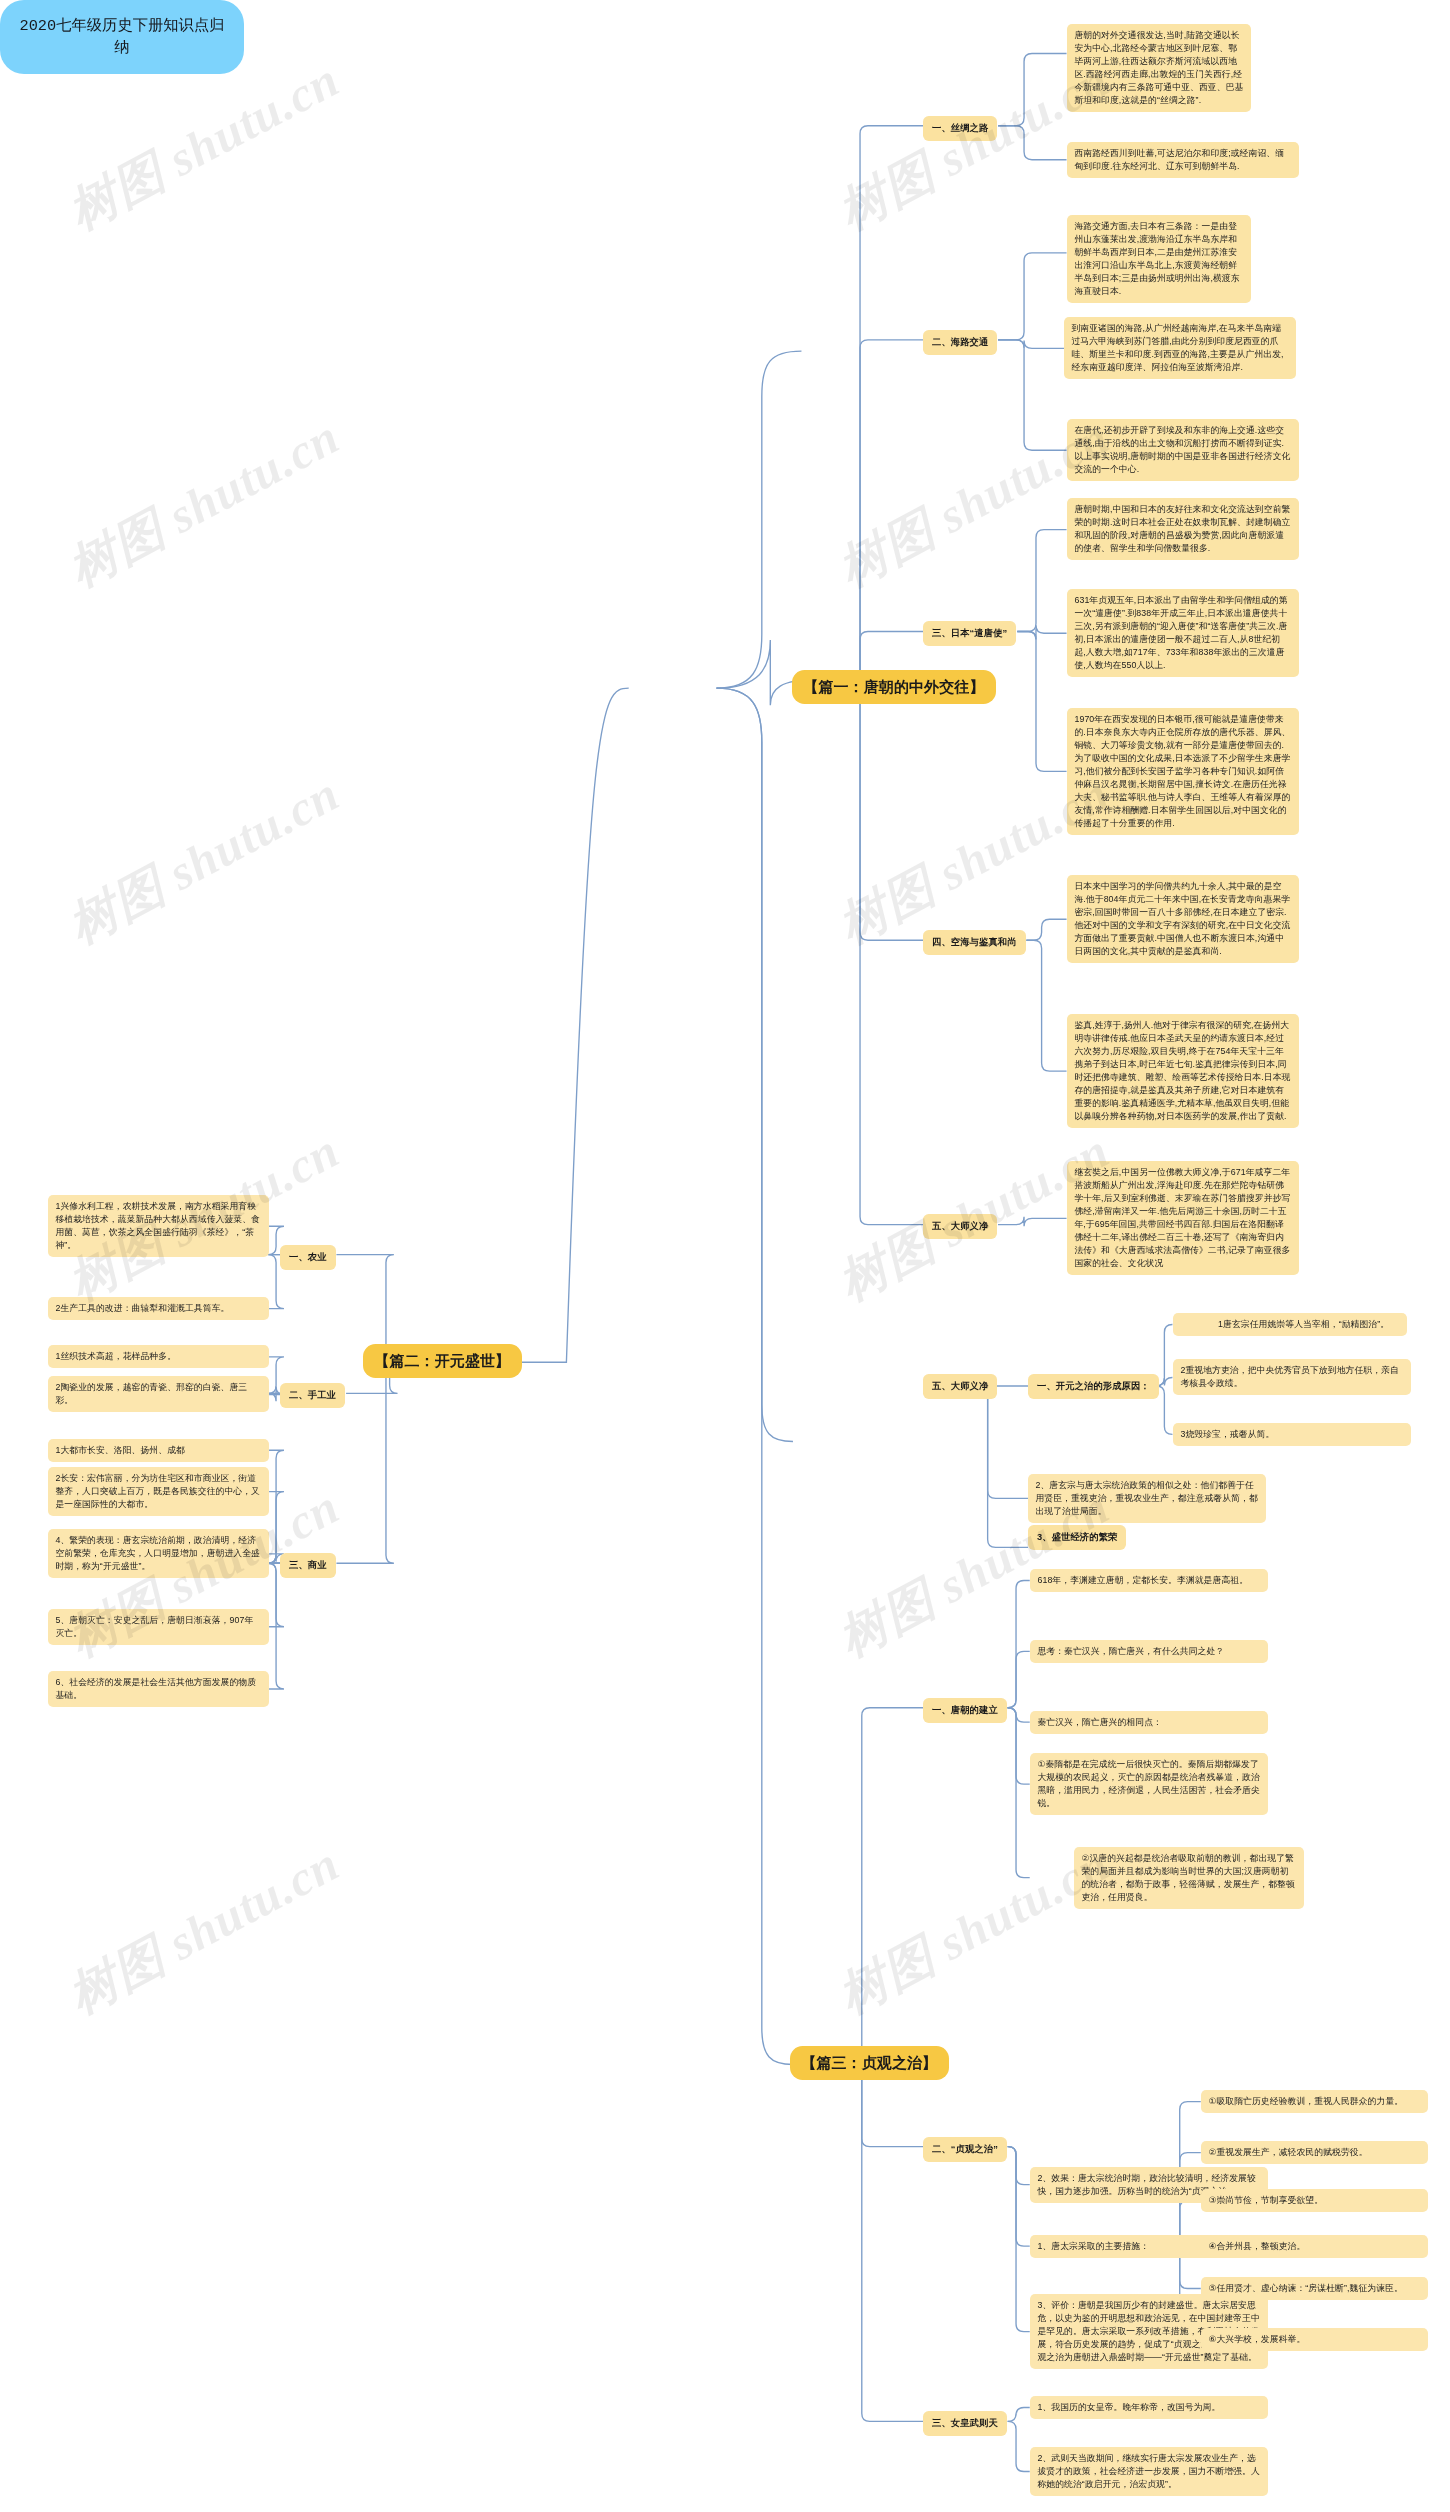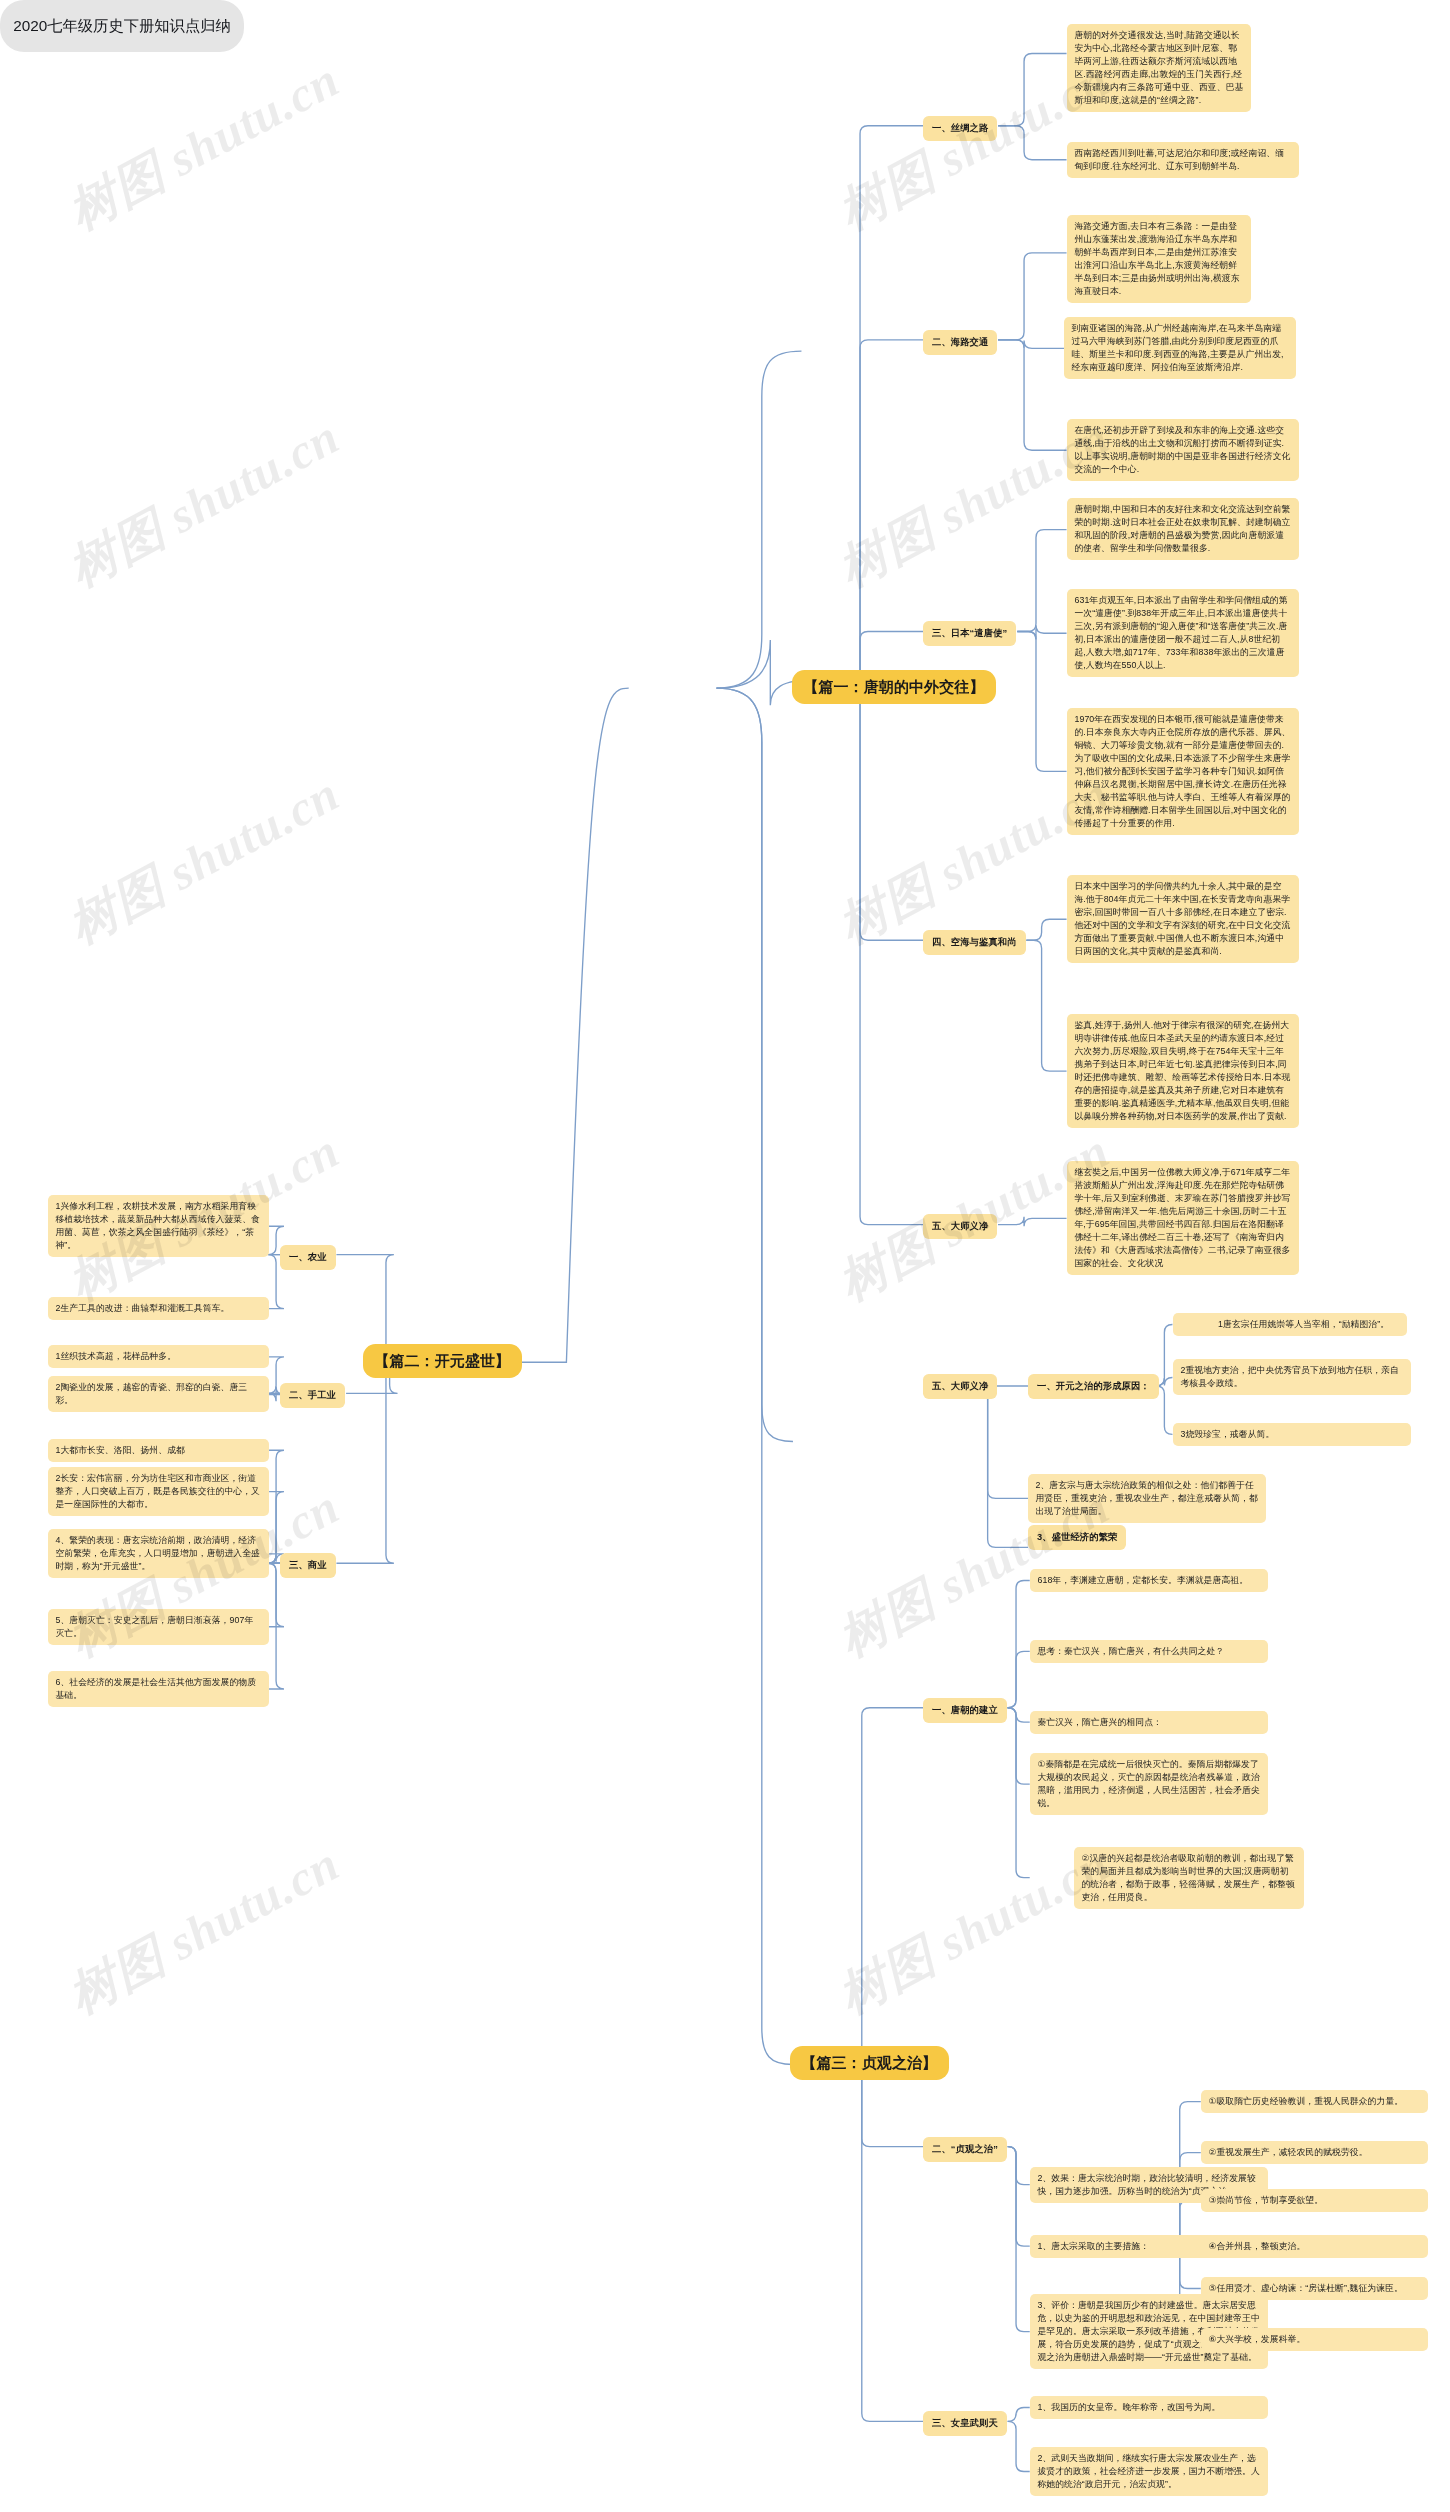--- a/index.html
+++ b/index.html
@@ -68,29 +68,30 @@
     font-size: 9.3px;
     white-space: nowrap;
   }
   .node.leaf { background: #fce6ae; font-weight: 400; }
   .node.leaf.dense { background: #fbe4a6; }
 
   
   #root-node {
     position: absolute;
     z-index: 4;
-    background: #e5e5e5;
+    background: #7dd3fc;
     color: #16181d;
     border-radius: 24px;
     width: 244px;
     padding: 14.7px 12.5px;
     text-align: center;
     font-size: 15.3px;
     line-height: 1.45;
     font-weight: 400;
+    font-family: Liberation Mono, monospace;
   }
 </style>
 </head>
 <body>
 
 <div id="watermark-layer">
     <div class="wm" style="left: 57px; top: 187px;">树图 shutu.cn</div>
     <div class="wm" style="left: 827px; top: 187px;">树图 shutu.cn</div>
     <div class="wm" style="left: 57px; top: 544px;">树图 shutu.cn</div>
     <div class="wm" style="left: 827px; top: 544px;">树图 shutu.cn</div>

